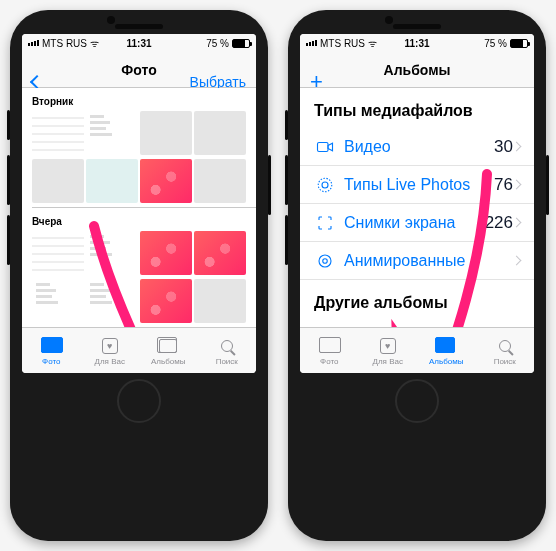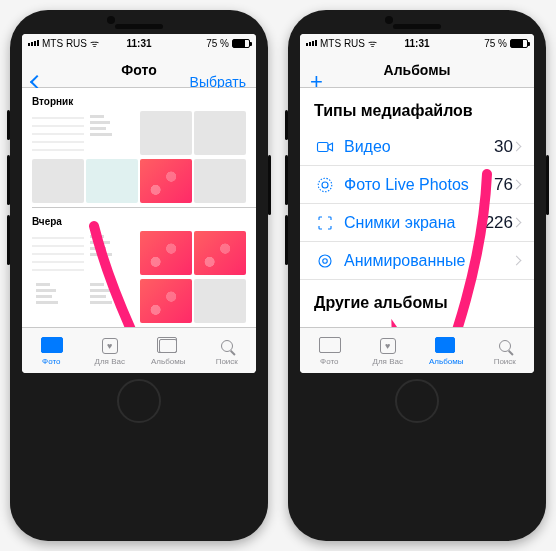--- a/index.html
+++ b/index.html
@@ -342,21 +342,21 @@
         <div class="cnt">30</div>
         <div class="chev"></div>
       </div>
       <div class="row">
         <div class="ic">
             <svg viewBox="0 0 24 24">
               <circle cx="12" cy="12" r="4"></circle>
               <circle cx="12" cy="12" r="9" stroke-dasharray="2 2"></circle>
             </svg>
           </div>
-        <div class="lbl">Фото Live Photos</div>
+        <div class="lbl">Типы Live Photos</div>
         <div class="cnt">76</div>
         <div class="chev"></div>
       </div>
       <div class="row">
         <div class="ic">
             <svg viewBox="0 0 24 24">
               <path d="M4 8V5a1 1 0 011-1h3M20 8V5a1 1 0 00-1-1h-3M4 16v3a1 1 0 001 1h3M20 16v3a1 1 0 01-1 1h-3"></path>
             </svg>
           </div>
         <div class="lbl">Снимки экрана</div>

